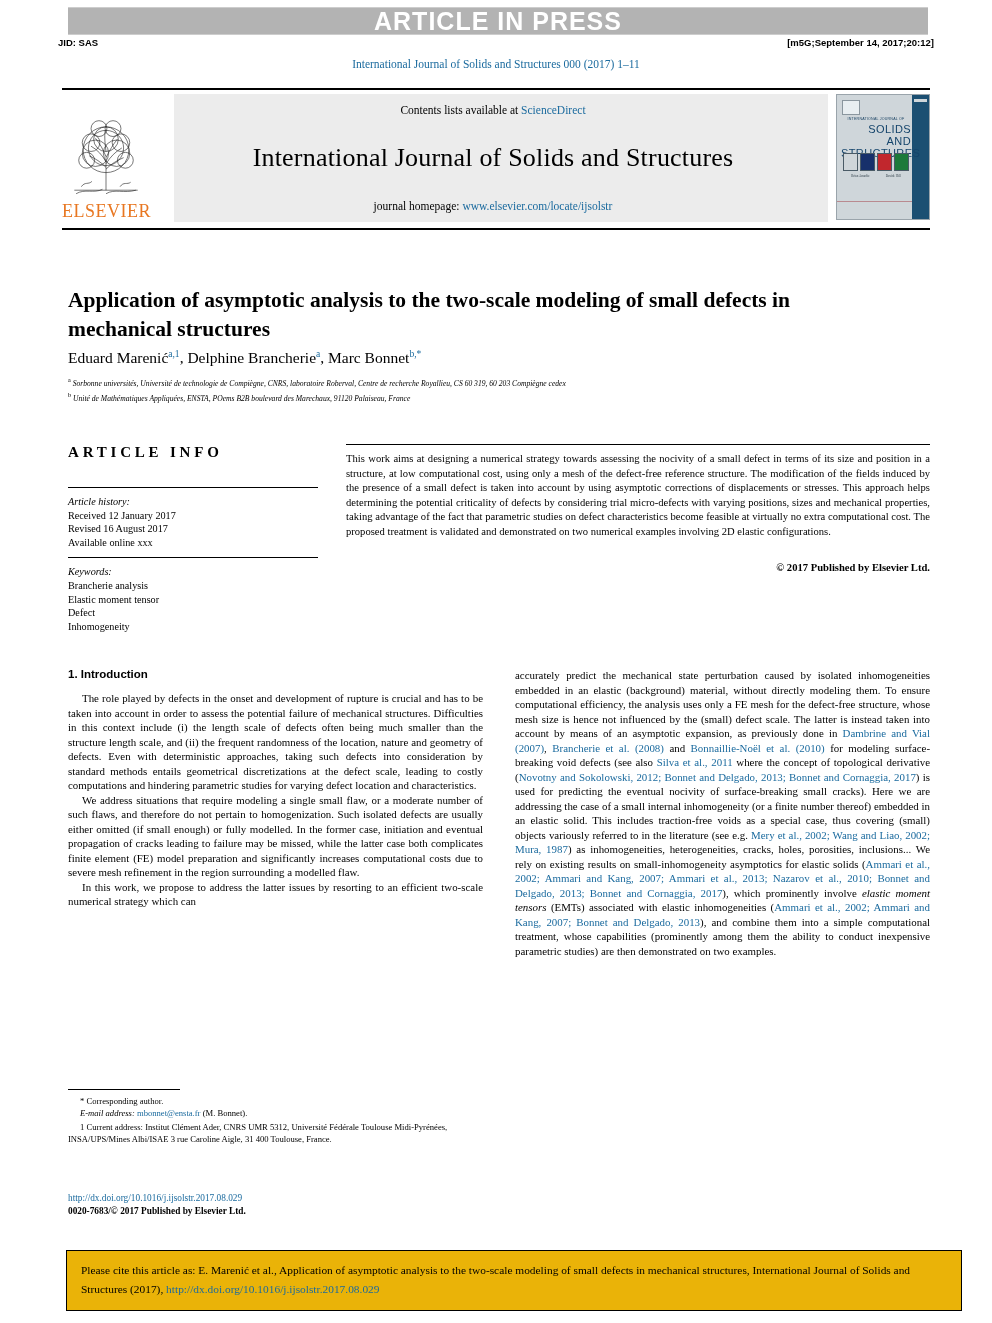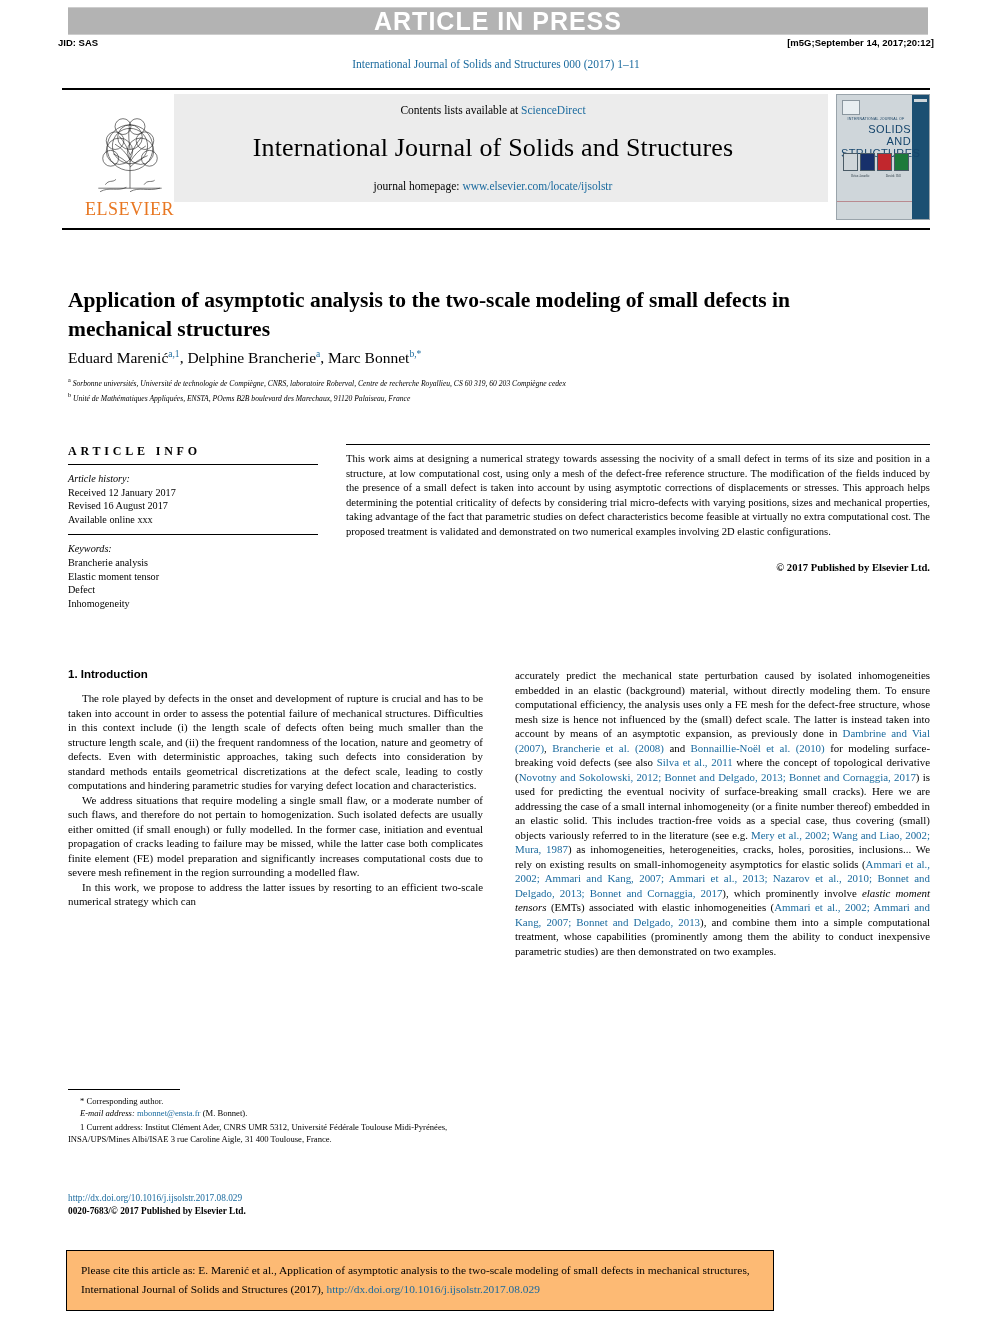--- a/index.html
+++ b/index.html
@@ -68,21 +68,21 @@
     border-top: 2.5px solid #000;
     padding-top: 4px;
     display: flex;
     align-items: stretch;
   }
   .elsevier-block {
     width: 112px;
     flex: 0 0 112px;
     display: flex;
     flex-direction: column;
-    align-items: flex-end;
+    align-items: flex-start;
     justify-content: flex-end;
     padding-bottom: 2px;
   }
   .elsevier-tree {
     width: 88px;
     height: 92px;
   }
   .elsevier-word {
     font-family: "Liberation Serif", serif;
     font-size: 18px;
@@ -92,21 +92,21 @@
     margin-top: 1px;
   }
   .contents-box {
     flex: 1 1 auto;
     background: #ececec;
     display: flex;
     flex-direction: column;
     justify-content: space-between;
     align-items: center;
     padding: 10px 16px 10px 0;
-    height: 108px;
+    height: 128px;
     box-sizing: border-box;
   }
   .contents-line {
     font-size: 11.5px;
     color: #000;
   }
   .contents-line a { color: #1a6a9e; text-decoration: none; }
   .journal-title {
     font-size: 26px;
     letter-spacing: 0.2px;
@@ -199,24 +199,24 @@
   .panel {
     position: absolute;
     left: 68px; top: 444px; width: 862px;
     display: flex;
   }
   .info-col { width: 250px; flex: 0 0 250px; }
   .abs-col  { flex: 1 1 auto; margin-left: 28px; }
 
   .sec-head {
     font-family: "Liberation Serif", serif;
-    font-size: 12px;
+    font-size: 15px;
     font-weight: bold;
     letter-spacing: 3.8px;
-    margin-bottom: 5px;
+    margin-bottom: 26px;
   }
   .hr-thin { border-top: 1.3px solid #000; margin: 0 0 7px 0; }
   .hr-thin.second { margin-top: 8px; }
   .info-block { font-size: 10.2px; line-height: 13.6px; }
   .info-block .lead { font-style: italic; font-weight: normal; }
 
   .abstract-text {
     font-size: 10.6px;
     line-height: 14.6px;
     text-align: justify;
@@ -269,22 +269,22 @@
     position: absolute;
     left: 68px; top: 1192px; width: 430px;
     font-size: 9.3px; line-height: 12.5px;
   }
   .doi-block .doi { color: #1a6a9e; }
   .doi-block .issn { font-weight: bold; }
 
   
   .cite-box {
     position: absolute;
-    left: 66px; top: 1250px; width: 708px;
-    background: #fdba74;
+    left: 66px; top: 1250px; width: 896px;
+    background: #eab308;
     border: 1.4px solid #000;
     box-sizing: border-box;
     padding: 10px 14px 11px 14px;
     font-size: 11.4px;
     line-height: 19px;
   }
   .cite-box a { color: #1a6a9e; text-decoration: none; }
 </style>
 </head>
 <body>

